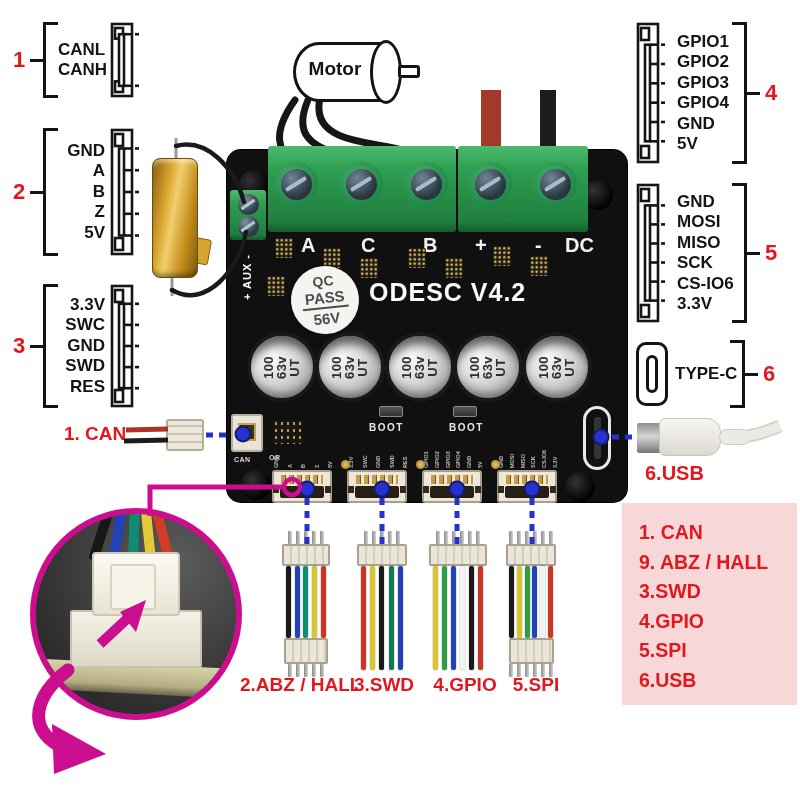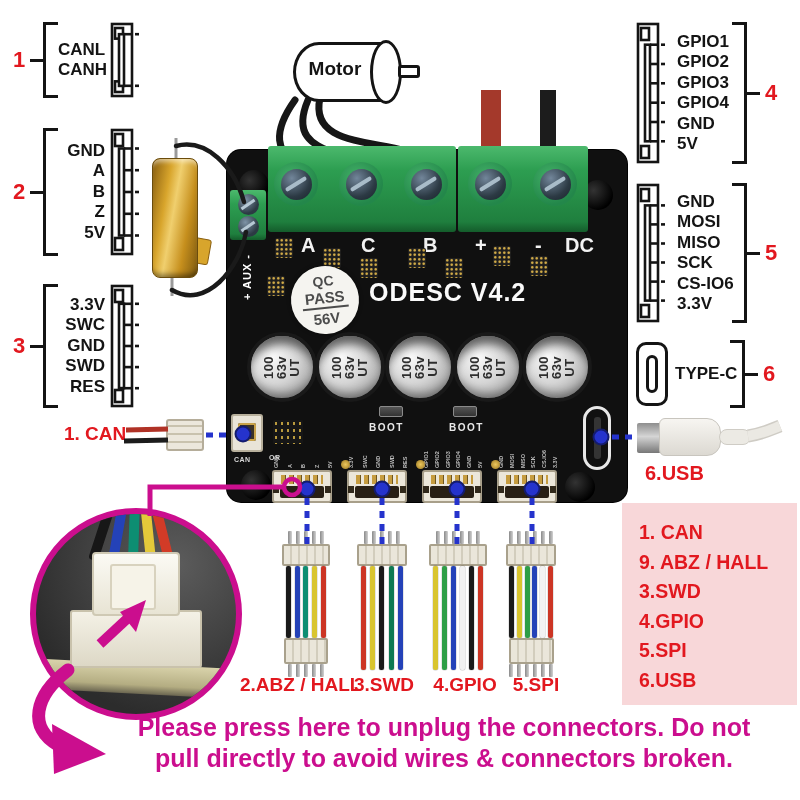--- a/index.html
+++ b/index.html
@@ -571,24 +571,20 @@
     <div class="pwire" style="left:110px;background:#e3c93a;transform:rotate(-6deg);"></div>
     <div class="pwire" style="left:128px;background:#d23b27;transform:rotate(-14deg);"></div>
     <div class="plug"></div>
     <div class="latch"></div>
     <svg width="200" height="200" style="position:absolute;left:0;top:0;">
       <line x1="64" y1="130" x2="92" y2="104" style="stroke:var(--magenta)" stroke-width="10"></line>
       <polygon points="110,86 84,98 100,118" style="fill:var(--magenta)"></polygon>
     </svg>
   </div>
 
-  <div class="note" style="left:92px;top:712px;width:704px;z-index:3">
-      <span>Please press here to unplug the connectors. Do not</span>
-      <span>pull directly to avoid wires &amp; connectors broken.</span>
-    </div>
 
   <svg class="overlay" width="800" height="800" style="z-index:10">
 
     <path d="M176,146 C206,138 234,166 244,202" stroke="#1a1a1a" stroke-width="4.5" fill="none" stroke-linecap="round"></path>
     <path d="M172,290 C206,310 240,268 246,232" stroke="#1a1a1a" stroke-width="4.5" fill="none" stroke-linecap="round"></path>
 
     <line x1="126" y1="430" x2="168" y2="429" stroke="#b03226" stroke-width="5"></line>
     <line x1="124" y1="441" x2="168" y2="440" stroke="#1c1c1c" stroke-width="5"></line>
 
     <path d="M748,436 C762,434 770,430 780,426" stroke="#cfccc5" stroke-width="13" fill="none"></path>

